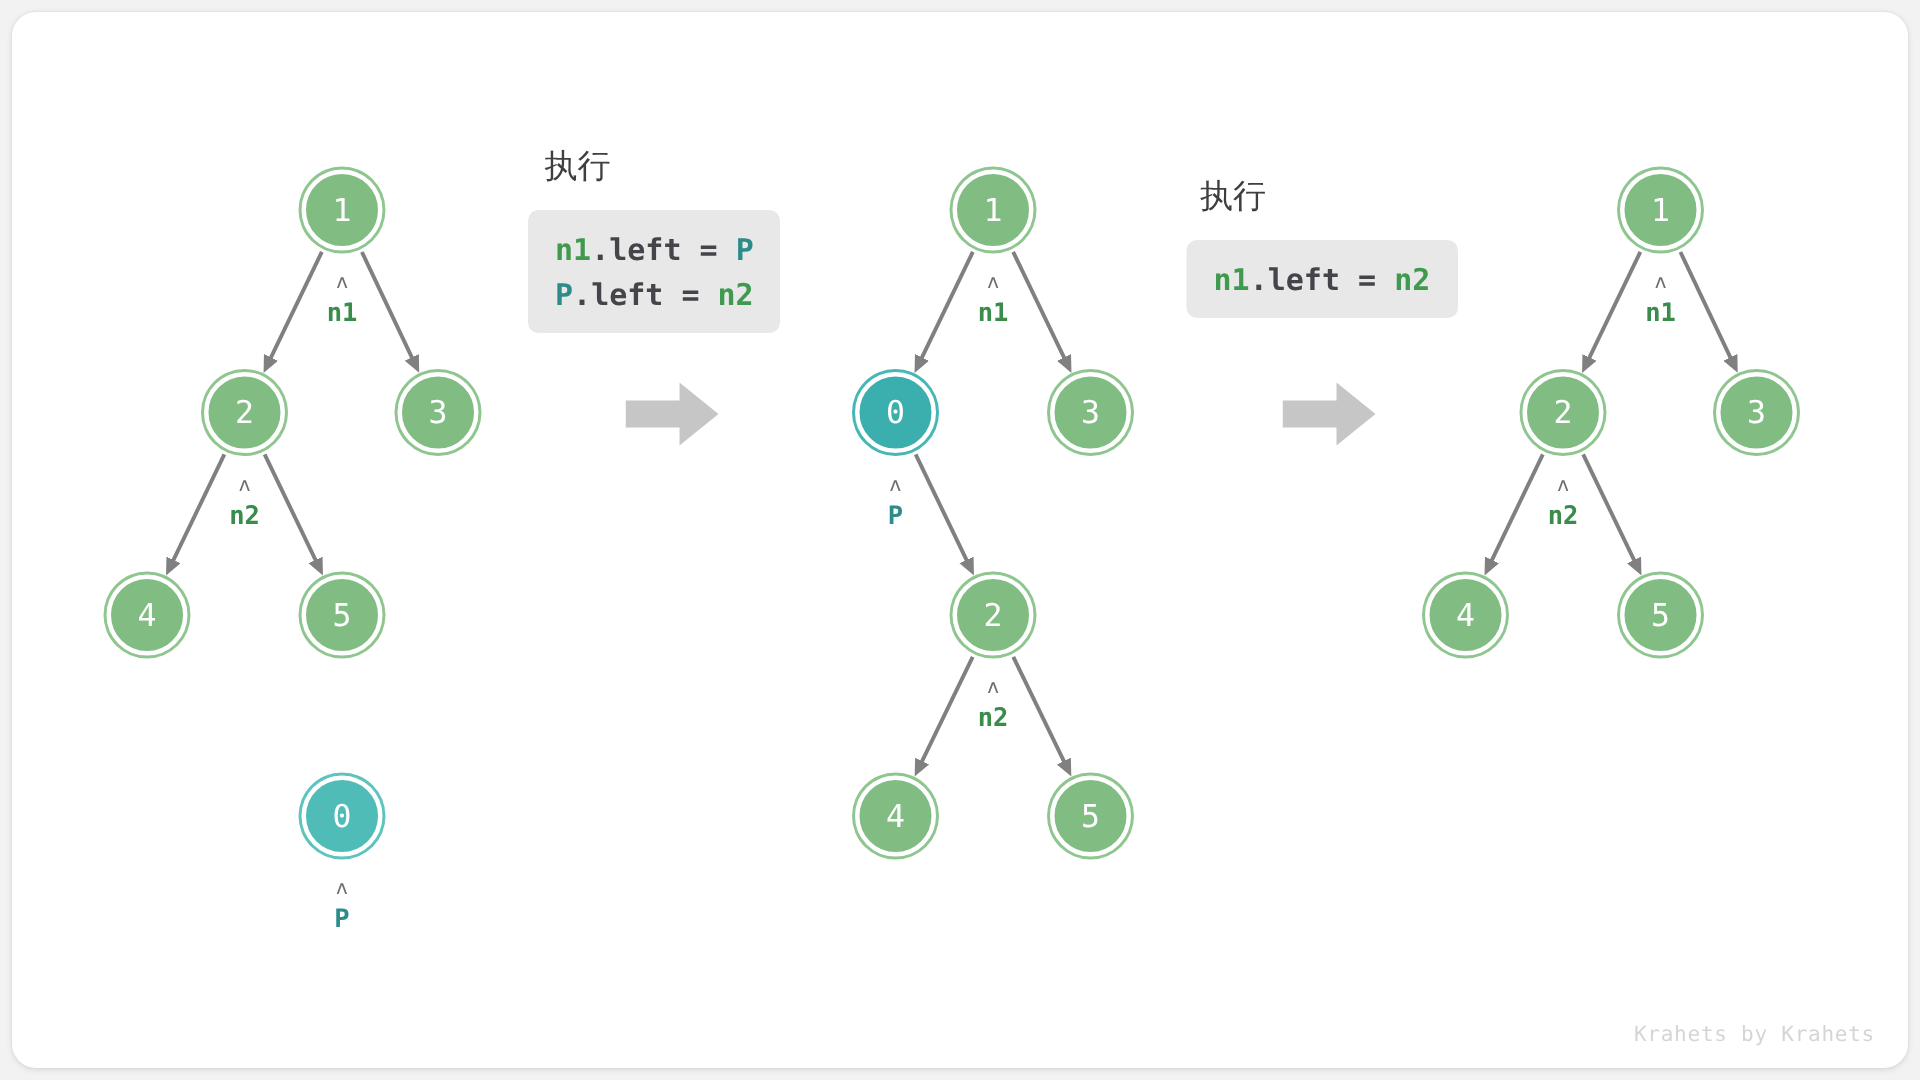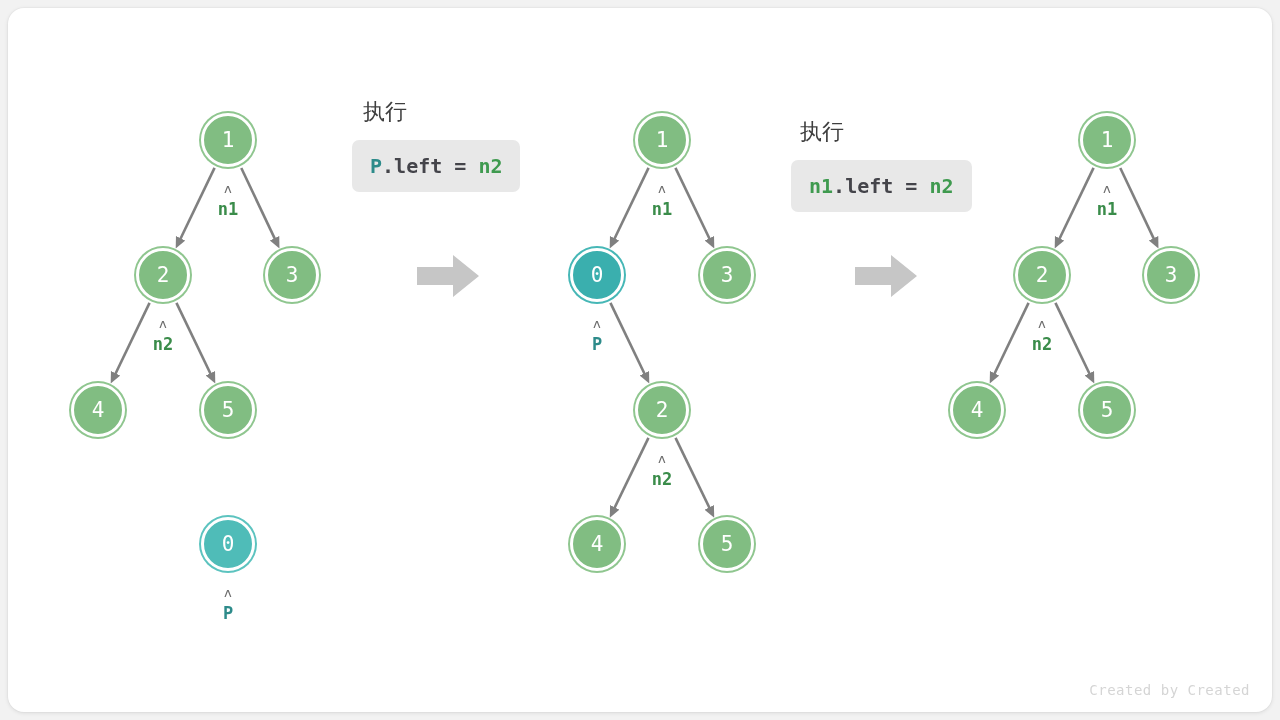--- a/index.html
+++ b/index.html
@@ -226,31 +226,31 @@
         <div class="ptr" style="left: 1042px; top: 318px;">
           <span class="caret">ʌ</span>
           <span class="lbl green">n2</span>
         </div>
       </div>
     <div id="caption-layer">
         <div class="caption" style="left: 363px; top: 99px;">执行</div>
         <div class="caption" style="left: 800px; top: 119px;">执行</div>
       </div>
     <div id="code-layer">
-        <div class="codebox" style="left: 352px; top: 140px;"><div><span class="tok-p">P</span><span class="tok-plain">.left = </span><span class="tok-n">n2</span></div></div>
+        <div class="codebox" style="left: 352px; top: 140px;"><div><span class="tok-n">n1</span><span class="tok-plain">.left = </span><span class="tok-p">P</span></div><div><span class="tok-p">P</span><span class="tok-plain">.left = </span><span class="tok-n">n2</span></div></div>
         <div class="codebox" style="left: 791px; top: 160px;"><div><span class="tok-n">n1</span><span class="tok-plain">.left = </span><span class="tok-n">n2</span></div></div>
       </div>
     <div id="arrow-layer">
         <div class="blockarrow" style="left: 448px; top: 276px;">
           <svg width="62" height="42" viewBox="0 0 62 42">
             <path d="M0,12 L36,12 L36,0 L62,21 L36,42 L36,30 L0,30 Z" fill="#c6c6c6"></path>
           </svg>
         </div>
         <div class="blockarrow" style="left: 886px; top: 276px;">
           <svg width="62" height="42" viewBox="0 0 62 42">
             <path d="M0,12 L36,12 L36,0 L62,21 L36,42 L36,30 L0,30 Z" fill="#c6c6c6"></path>
           </svg>
         </div>
       </div>
 
-    <div class="watermark">Created by Created</div>
+    <div class="watermark">Krahets by Krahets</div>
   </div>
 </div>
 
 </body></html>

